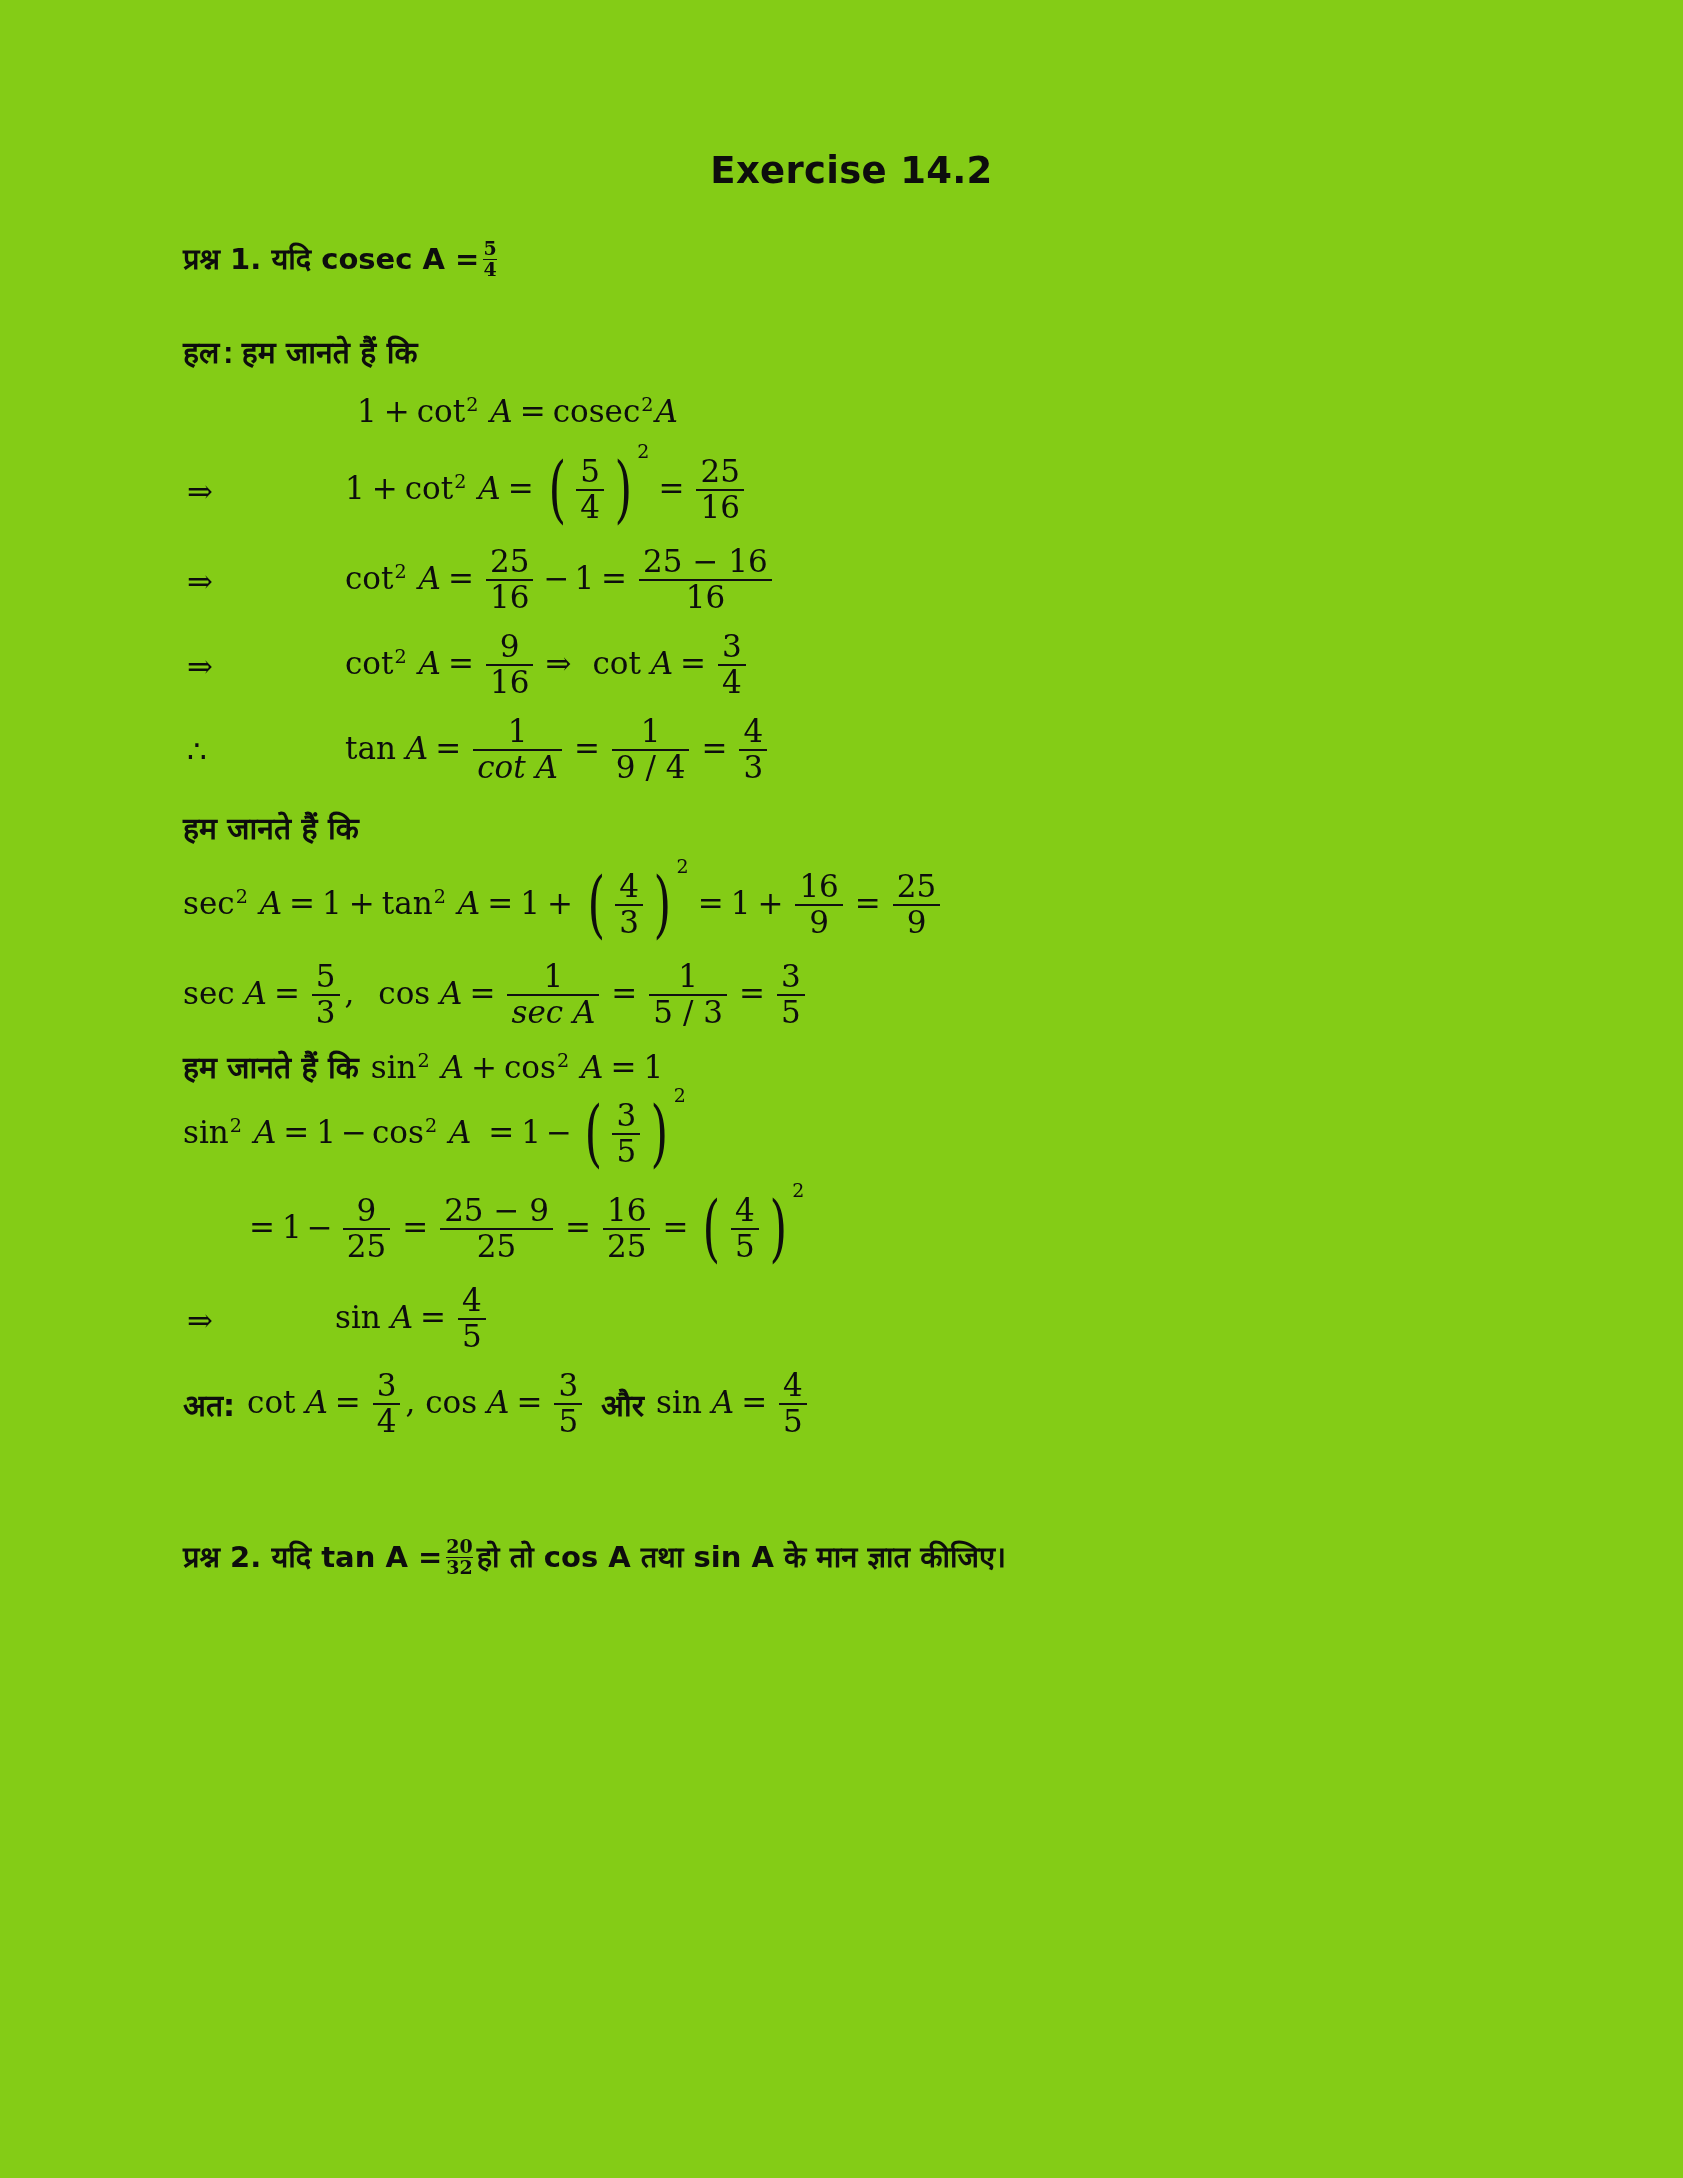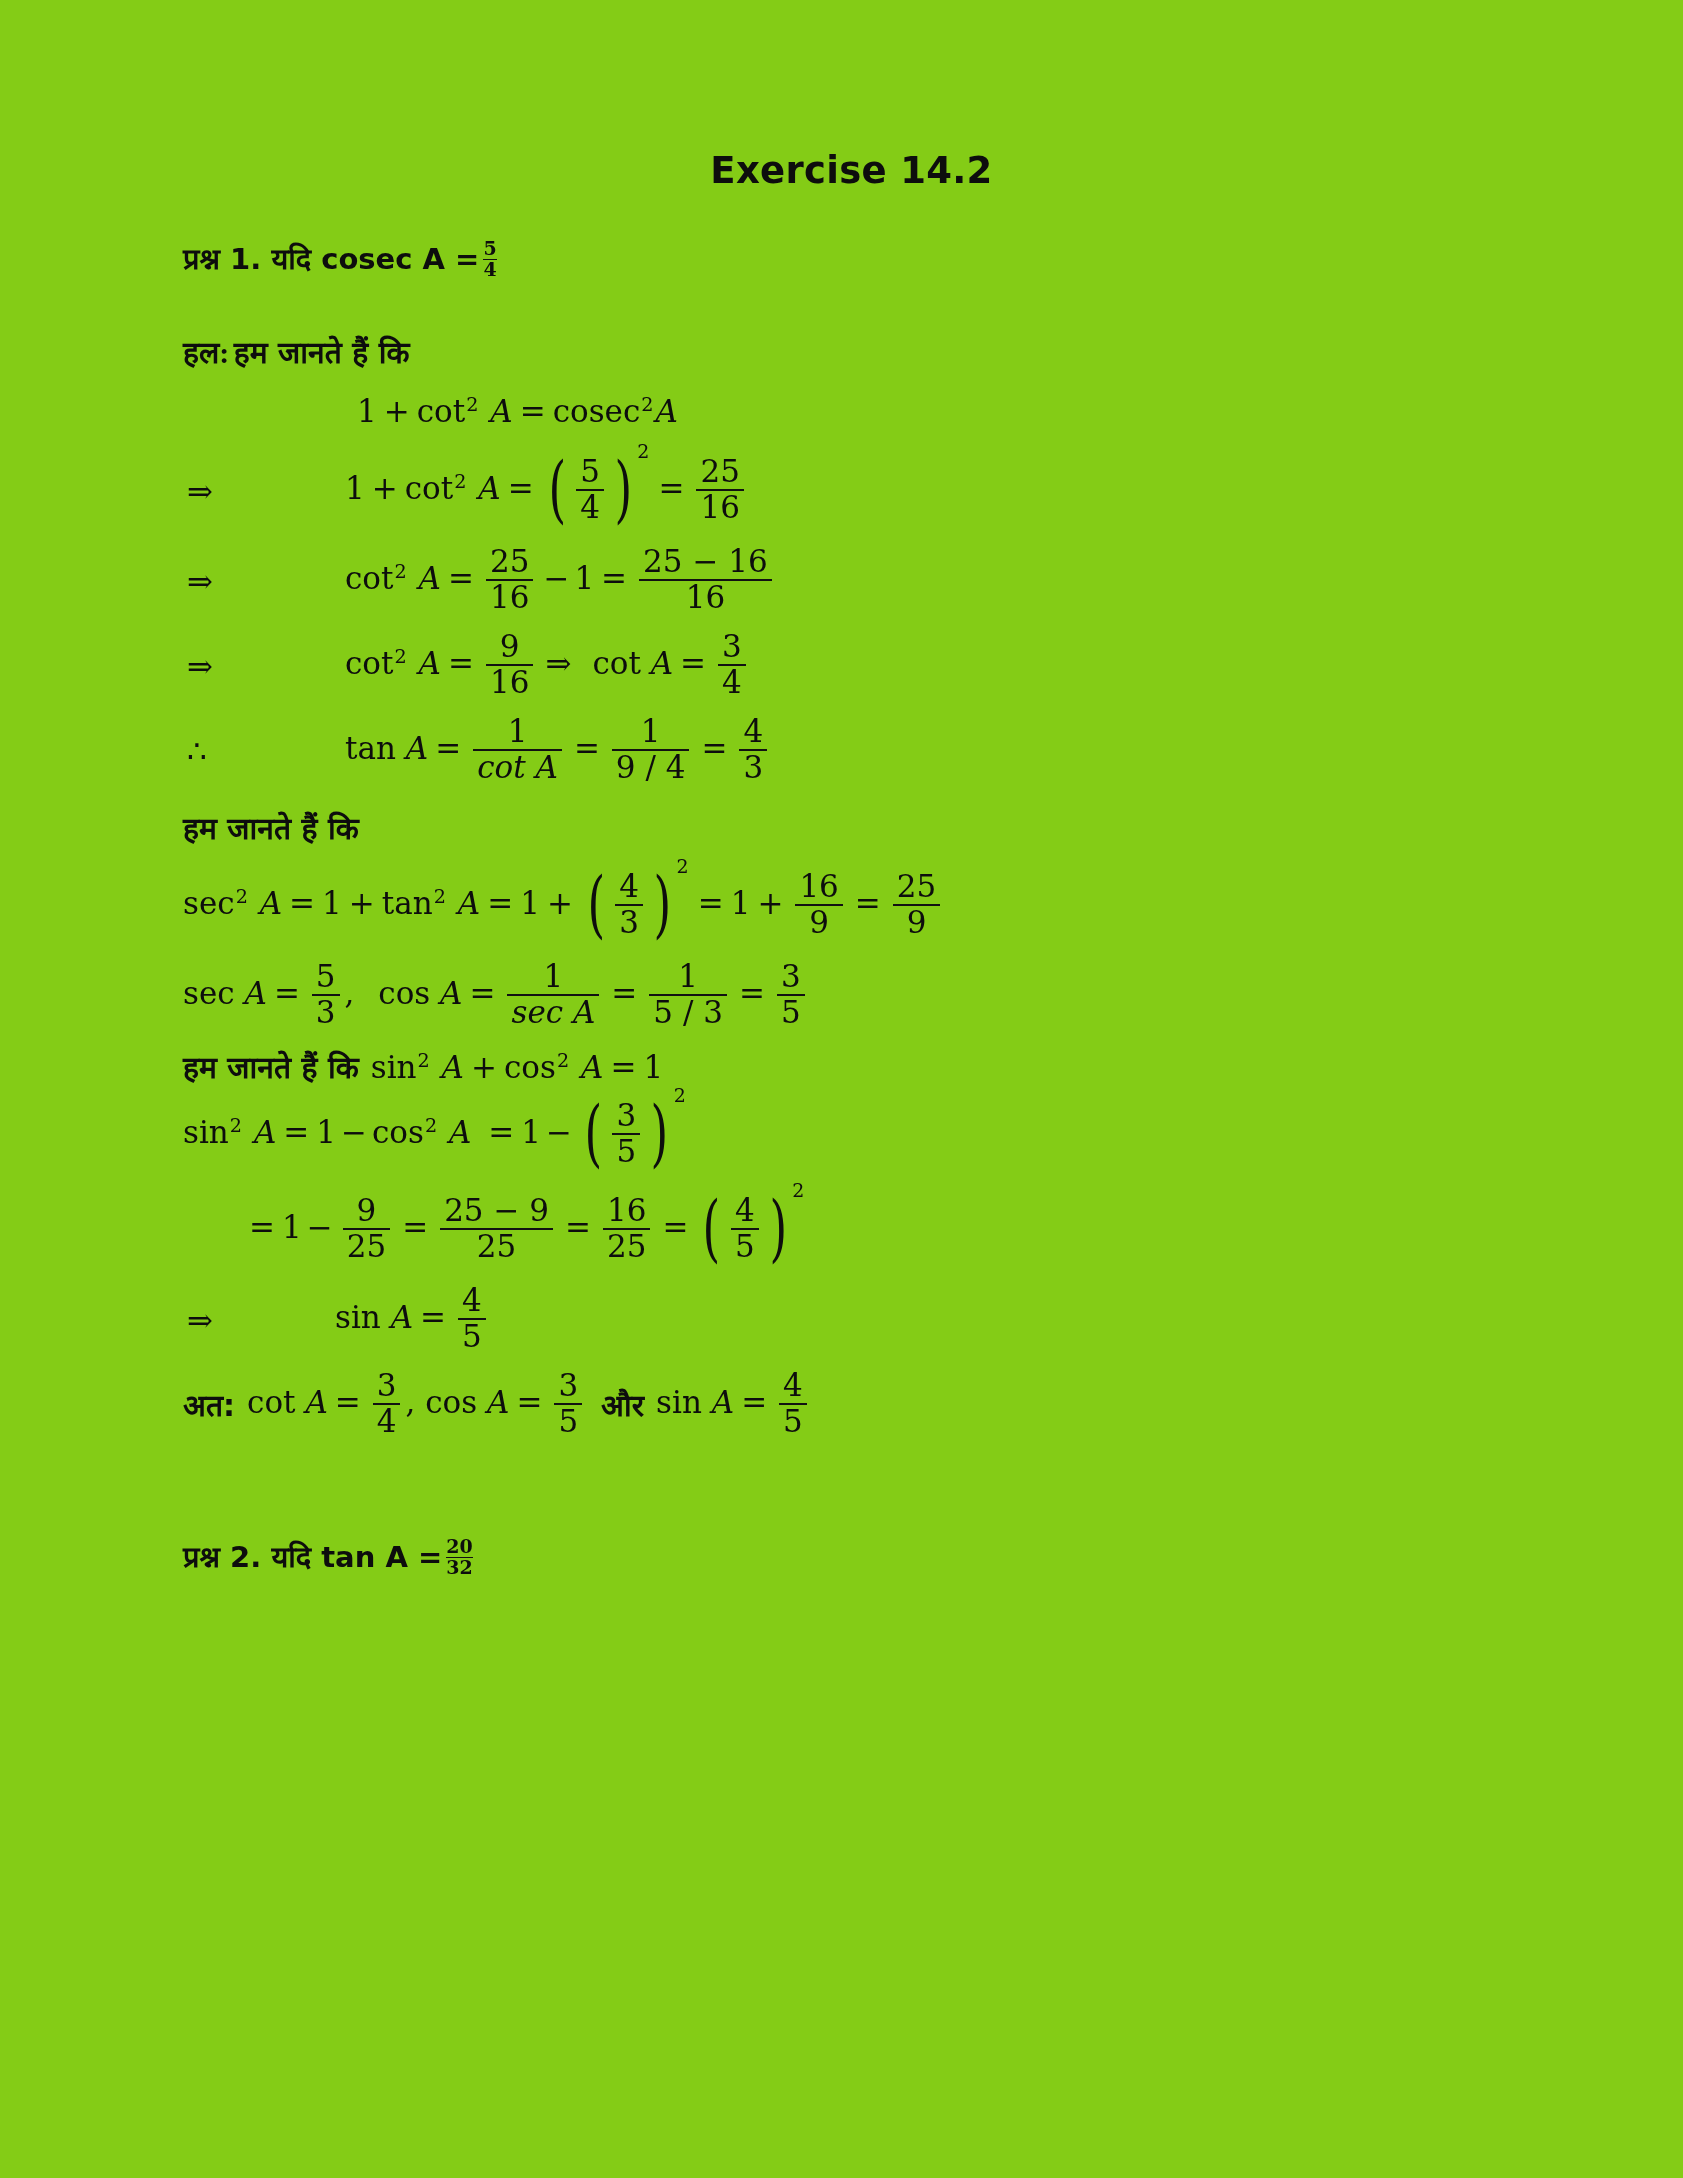--- a/index.html
+++ b/index.html
@@ -45,21 +45,21 @@
     font-size: 29px;
     line-height: 1.35;
     white-space: nowrap;
   }
   .hindi-reg {
     font-family: "DejaVu Sans", sans-serif;
     font-weight: bold;
     font-size: 30px;
   }
   .solve-label {
-    font-family: Liberation Serif, serif;
+    font-family: Liberation Mono, monospace;
     font-weight: bold;
     font-size: 30px;
   }
   .q-line { margin-top: 48px; }
   .hal-line { margin-top: 50px; }
 
   
   .m {
     font-family: "DejaVu Serif", serif;
     font-size: 31px;
@@ -254,18 +254,18 @@
     </div>
 
     <div class="mixed row-tall">
       <span class="hindi-reg">अत:</span>
       <span class="m"><span>cot</span>&nbsp;<span class="mi">A</span><span class="op">=</span><span class="frac"><span class="num">3</span><span class="den">4</span></span><span>,</span>&nbsp;<span>cos</span>&nbsp;<span class="mi">A</span><span class="op">=</span><span class="frac"><span class="num">3</span><span class="den">5</span></span></span>
       <span class="hindi-reg" style="margin-left:14px;">और</span>
       <span class="m"><span>sin</span>&nbsp;<span class="mi">A</span><span class="op">=</span><span class="frac"><span class="num">4</span><span class="den">5</span></span></span>
     </div>
 
     <div class="hindi-bold q2-wrap">
-      <span>प्रश्न 2. यदि tan A =</span><span class="sfrac"><span class="num">20</span><span class="den">32</span></span>
+      <span>प्रश्न 2. यदि tan A =</span><span class="sfrac"><span class="num">20</span><span class="den">32</span></span><span>हो तो cos A तथा sin A के मान ज्ञात कीजिए।</span>
     </div>
 
   </div>
 </div>
 
 
 </body></html>

